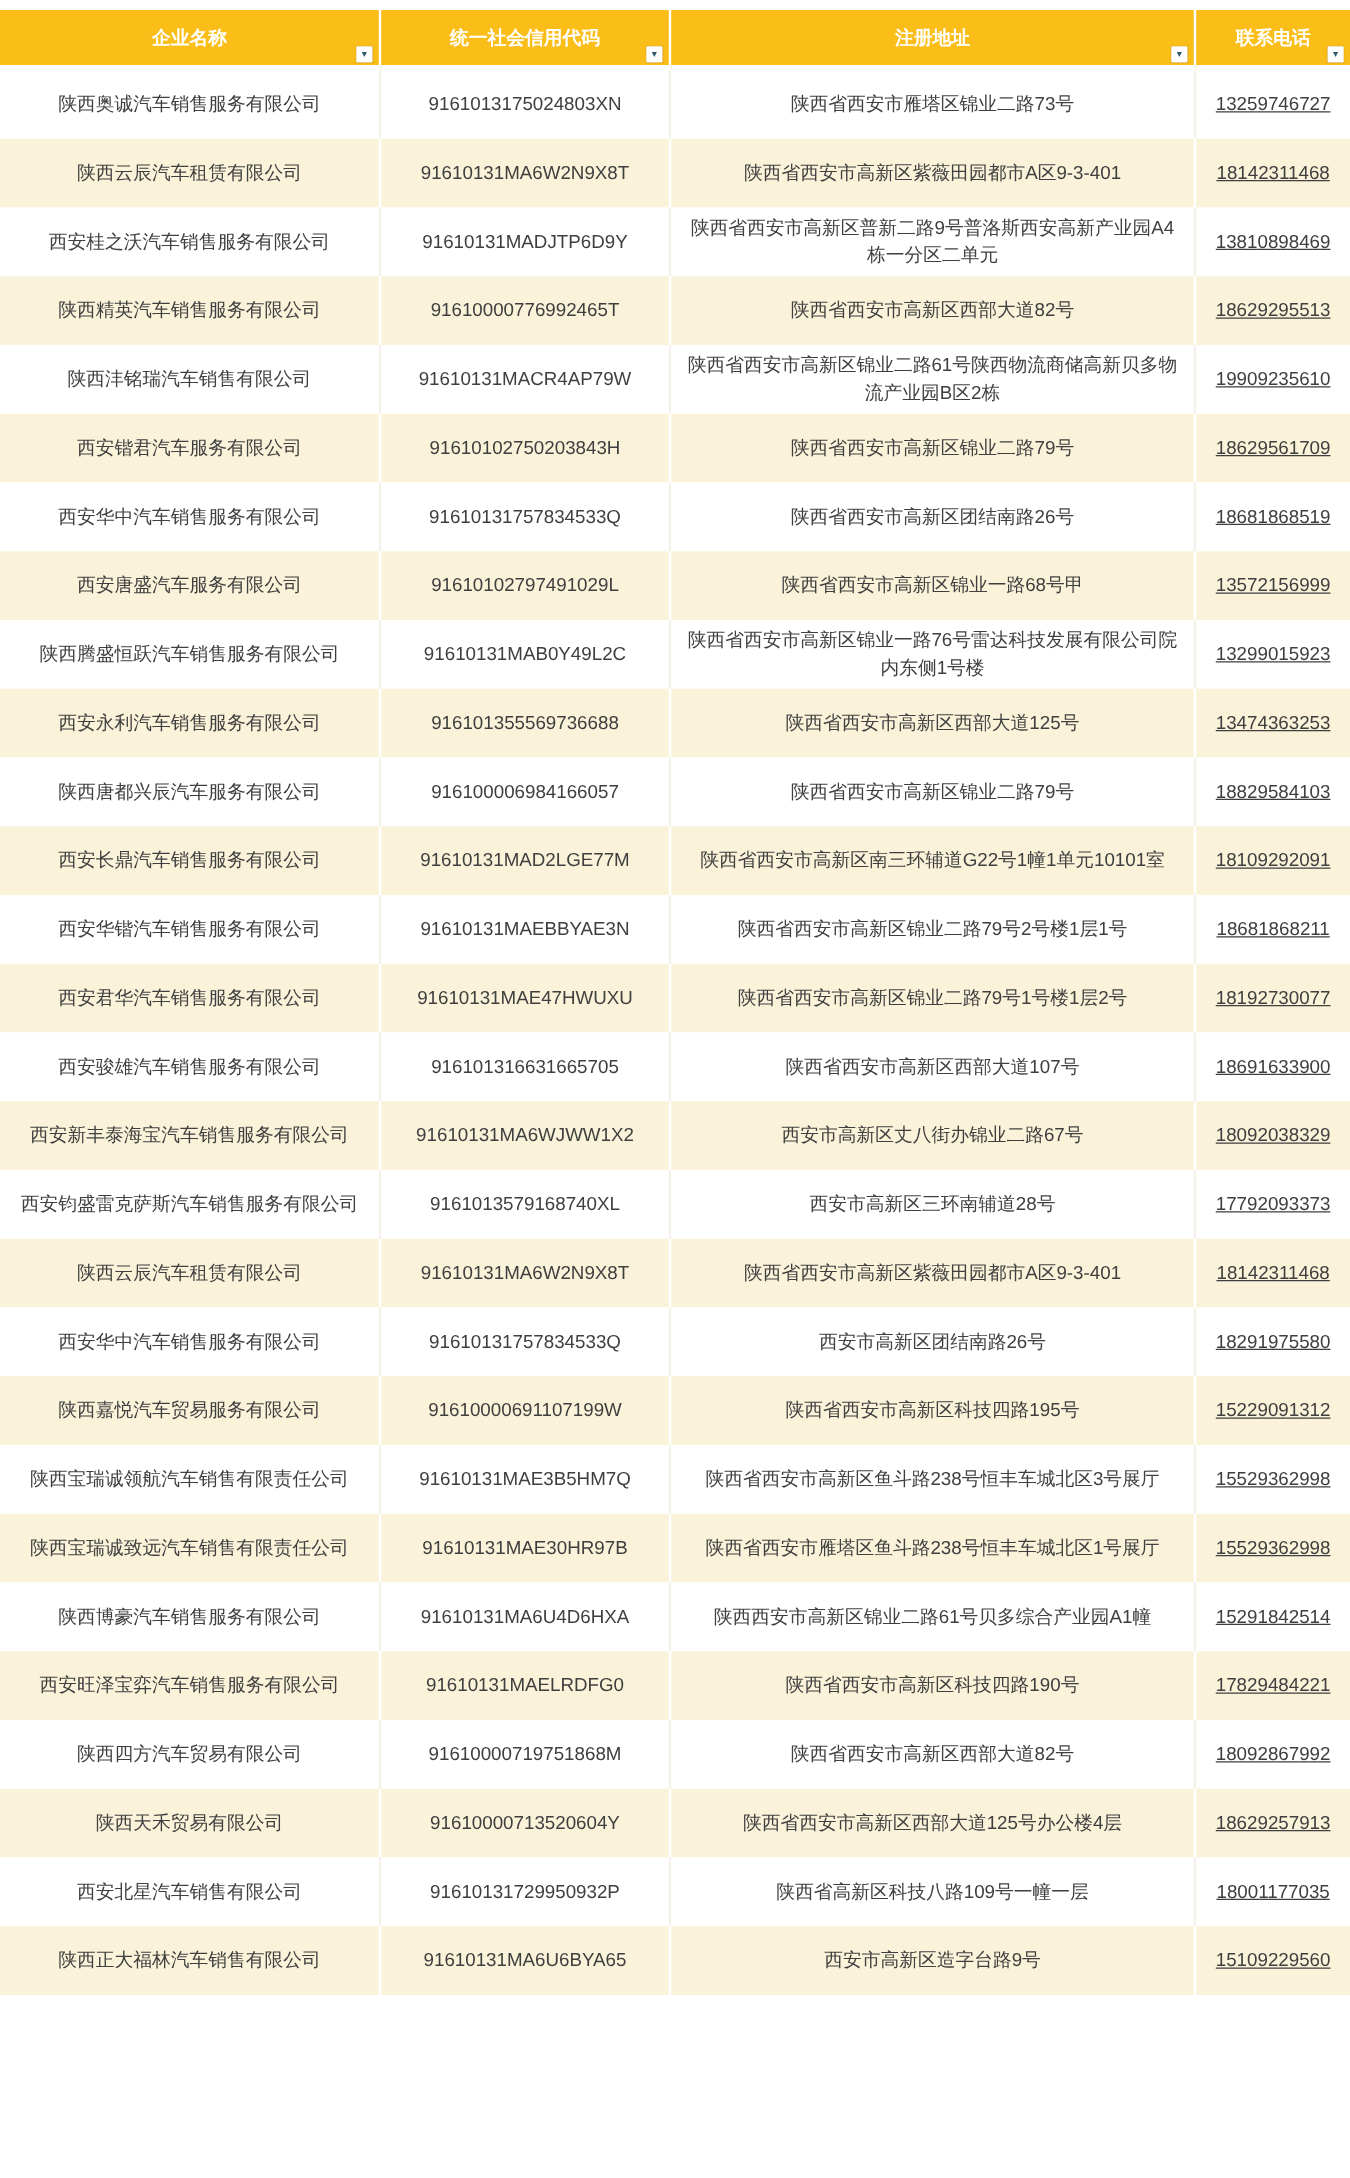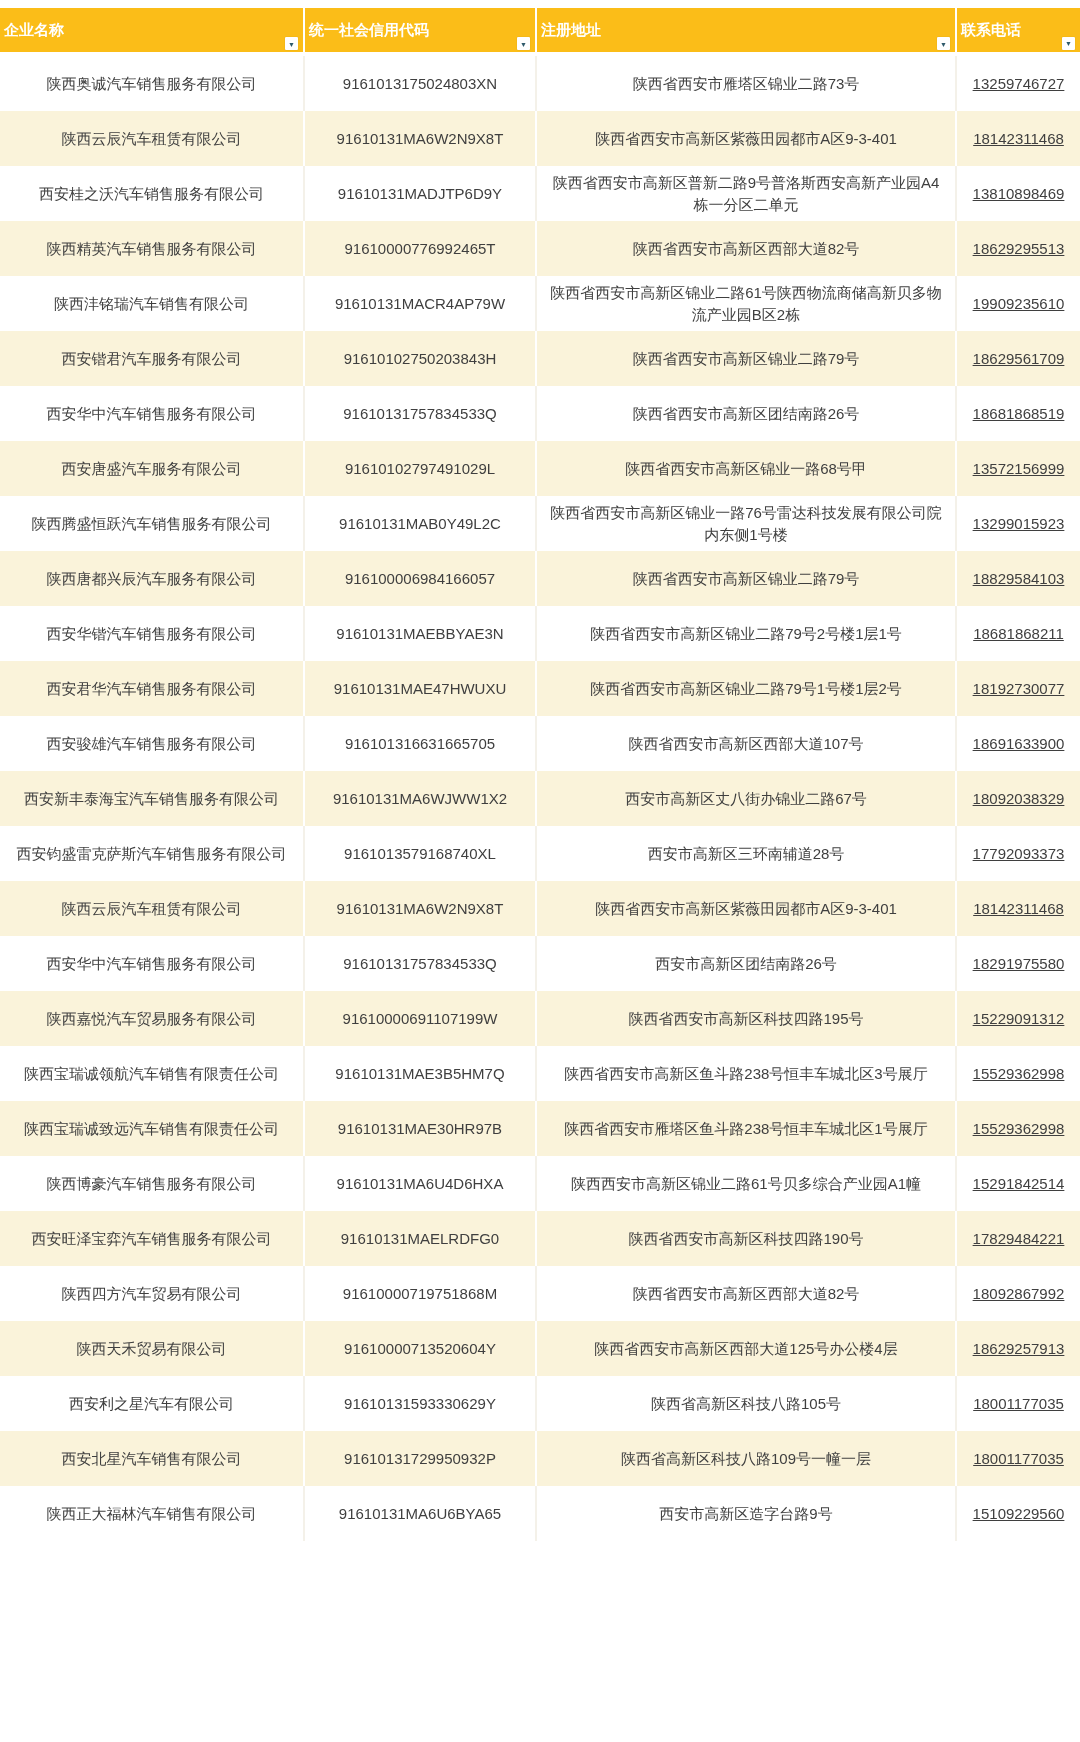--- a/index.html
+++ b/index.html
@@ -23,21 +23,21 @@
     table-layout: fixed;
     border-collapse: separate;
     border-spacing: 0;
   }
   th {
     background: var(--header-bg);
     color: var(--header-text);
     font-size: 15px;
     font-weight: bold;
     height: 48px;
-    text-align: left;
+    text-align: center;
     vertical-align: middle;
     position: relative;
     border-right: 2px solid #ffffff;
     border-bottom: 4px solid #ffffff;
     padding: 4px 4px;
   }
   th:last-child { border-right: none; font-family: Liberation Serif, serif; }
   .filter-btn {
     position: absolute;
     right: 5px;
@@ -161,26 +161,38 @@
         <td>陕西省西安市高新区锦业一路68号甲</td>
         <td>13572156999</td>
       </tr>
       <tr>
         <td>陕西腾盛恒跃汽车销售服务有限公司</td>
         <td>91610131MAB0Y49L2C</td>
         <td>陕西省西安市高新区锦业一路76号雷达科技发展有限公司院内东侧1号楼</td>
         <td>13299015923</td>
       </tr>
       <tr>
+        <td>西安永利汽车销售服务有限公司</td>
+        <td>916101355569736688</td>
+        <td>陕西省西安市高新区西部大道125号</td>
+        <td>13474363253</td>
+      </tr>
+      <tr>
         <td>陕西唐都兴辰汽车服务有限公司</td>
         <td>916100006984166057</td>
         <td>陕西省西安市高新区锦业二路79号</td>
         <td>18829584103</td>
       </tr>
       <tr>
+        <td>西安长鼎汽车销售服务有限公司</td>
+        <td>91610131MAD2LGE77M</td>
+        <td>陕西省西安市高新区南三环辅道G22号1幢1单元10101室</td>
+        <td>18109292091</td>
+      </tr>
+      <tr>
         <td>西安华锴汽车销售服务有限公司</td>
         <td>91610131MAEBBYAE3N</td>
         <td>陕西省西安市高新区锦业二路79号2号楼1层1号</td>
         <td>18681868211</td>
       </tr>
       <tr>
         <td>西安君华汽车销售服务有限公司</td>
         <td>91610131MAE47HWUXU</td>
         <td>陕西省西安市高新区锦业二路79号1号楼1层2号</td>
         <td>18192730077</td>
@@ -251,26 +263,20 @@
         <td>陕西省西安市高新区西部大道82号</td>
         <td>18092867992</td>
       </tr>
       <tr>
         <td>陕西天禾贸易有限公司</td>
         <td>91610000713520604Y</td>
         <td>陕西省西安市高新区西部大道125号办公楼4层</td>
         <td>18629257913</td>
       </tr>
       <tr>
-        <td>西安利之星汽车有限公司</td>
-        <td>91610131593330629Y</td>
-        <td>陕西省高新区科技八路105号</td>
-        <td>18001177035</td>
-      </tr>
-      <tr>
         <td>西安北星汽车销售有限公司</td>
         <td>91610131729950932P</td>
         <td>陕西省高新区科技八路109号一幢一层</td>
         <td>18001177035</td>
       </tr>
       <tr>
         <td>陕西正大福林汽车销售有限公司</td>
         <td>91610131MA6U6BYA65</td>
         <td>西安市高新区造字台路9号</td>
         <td>15109229560</td>

